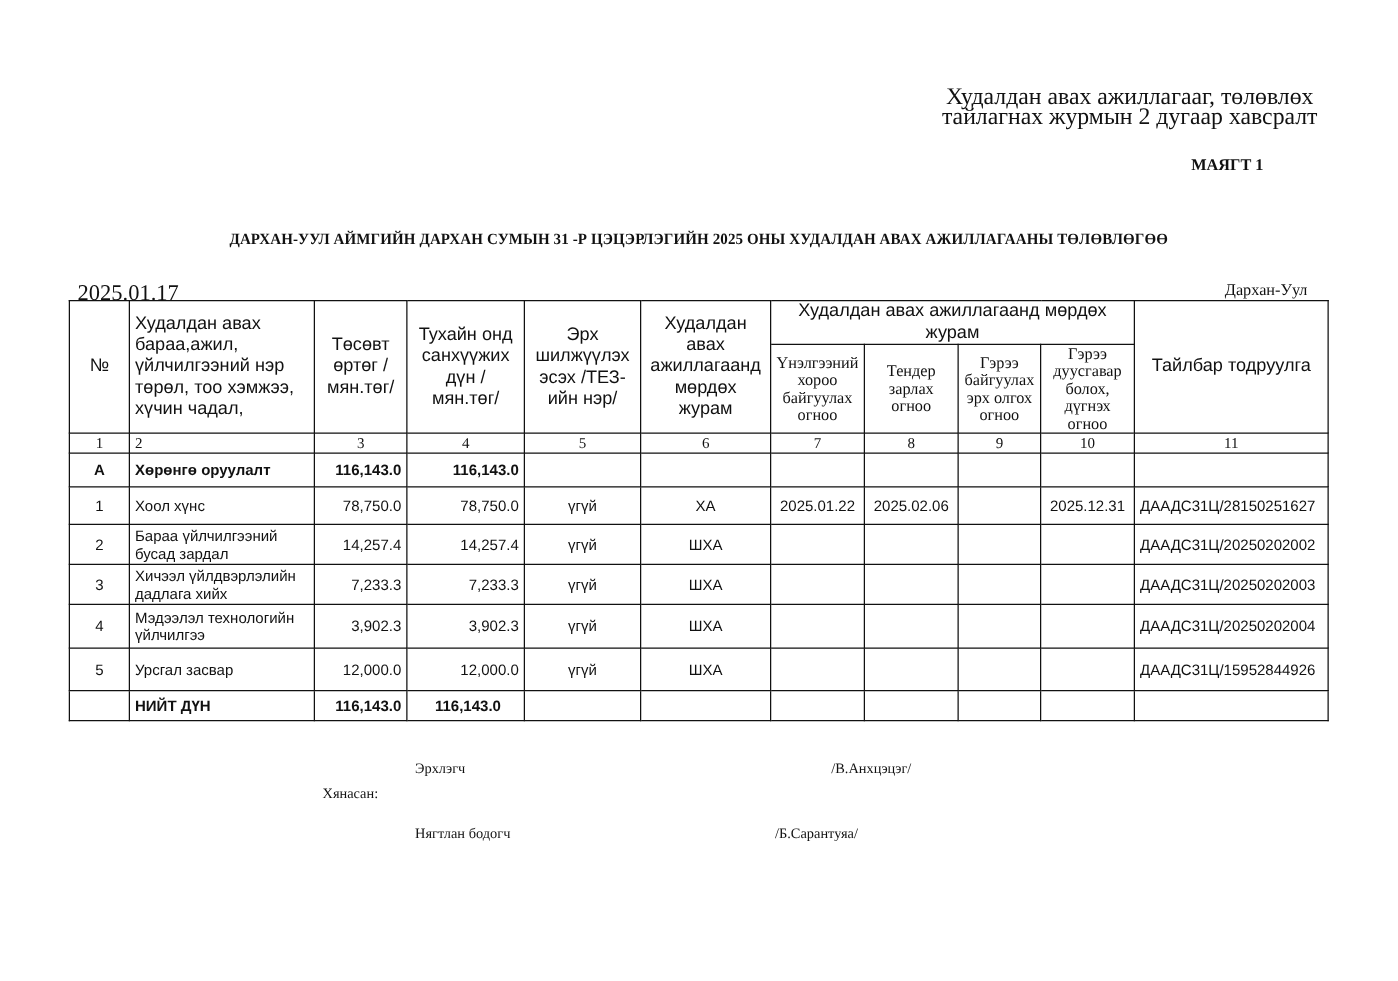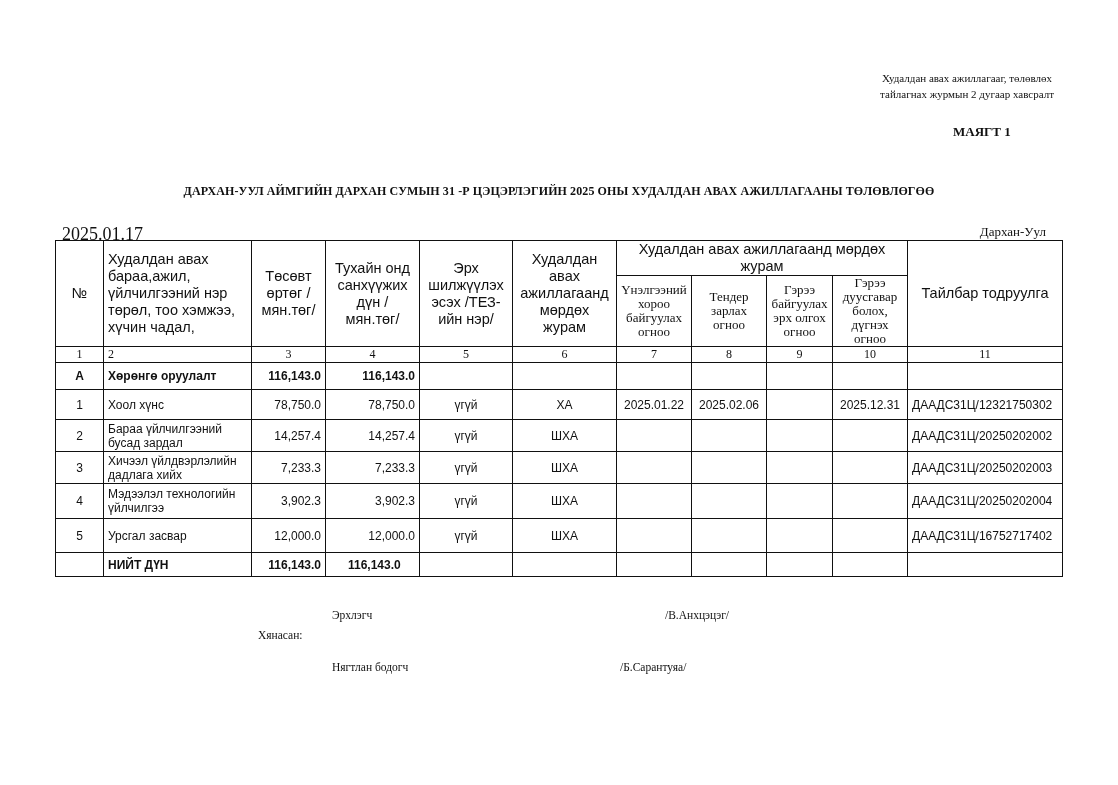--- a/index.html
+++ b/index.html
@@ -1,19 +1,19 @@
 <!DOCTYPE html>
 <html><head>
 <meta charset="utf-8">
 <style>
   html, body { margin: 0; padding: 0; background: #ffffff; }
   body { width: 1118px; height: 785px; position: relative; overflow: hidden; color: #111; }
   .serif { font-family: "Liberation Serif", "DejaVu Serif", serif; }
   .abs { position: absolute; }
-  .annex { right: 64px; top: 70px; text-align: center; font-size: 11px; line-height: 16px; }
+  .annex { right: 64px; top: 70px; text-align: center; font-size: 19px; line-height: 16px; }
   .form-no { left: 953px; top: 124px; font-size: 13px; font-weight: bold; }
   .title { left: 0; width: 1118px; top: 184px; text-align: center; font-size: 12.5px; font-weight: bold; letter-spacing: 0.1px; transform: scaleX(0.96); }
   .date { left: 62px; top: 224px; font-size: 18px; }
   .place { right: 72px; top: 224px; font-size: 13px; }
 
   table.plan { position: absolute; left: 55px; top: 240px; border-collapse: collapse; table-layout: fixed; width: 1007px; }
   table.plan td, table.plan th { border: 1.3px solid #111; padding: 0 4px; vertical-align: middle; overflow: hidden; }
   table.plan th { font-weight: normal; font-family: "Liberation Sans", sans-serif; font-size: 14.5px; line-height: 17px; text-align: center; }
   table.plan th.left { text-align: left; }
   table.plan th.small { font-family: "Liberation Serif", serif; font-size: 13px; line-height: 14px; padding: 0 2px; }
@@ -100,21 +100,21 @@
     <td class="no">1</td>
     <td class="l">Хоол хүнс</td>
     <td class="r">78,750.0</td>
     <td class="r">78,750.0</td>
     <td class="c">үгүй</td>
     <td class="c">ХА</td>
     <td class="c">2025.01.22</td>
     <td class="c">2025.02.06</td>
     <td class="c"></td>
     <td class="c">2025.12.31</td>
-    <td class="l">ДААДС31Ц/12321750302</td>
+    <td class="l">ДААДС31Ц/28150251627</td>
   </tr>
   <tr style="height:32px">
     <td class="no">2</td>
     <td class="l">Бараа үйлчилгээний бусад зардал</td>
     <td class="r">14,257.4</td>
     <td class="r">14,257.4</td>
     <td class="c">үгүй</td>
     <td class="c">ШХА</td>
     <td class="c"></td>
     <td class="c"></td>
@@ -152,21 +152,21 @@
     <td class="no">5</td>
     <td class="l">Урсгал засвар</td>
     <td class="r">12,000.0</td>
     <td class="r">12,000.0</td>
     <td class="c">үгүй</td>
     <td class="c">ШХА</td>
     <td class="c"></td>
     <td class="c"></td>
     <td class="c"></td>
     <td class="c"></td>
-    <td class="l">ДААДС31Ц/16752717402</td>
+    <td class="l">ДААДС31Ц/15952844926</td>
   </tr>
   <tr style="height:24px">
     <td></td>
     <td class="l b">НИЙТ ДҮН</td>
     <td class="r b">116,143.0</td>
     <td class="l b" style="padding-left:22px">116,143.0</td>
     <td></td>
         <td></td>
         <td></td>
         <td></td>

